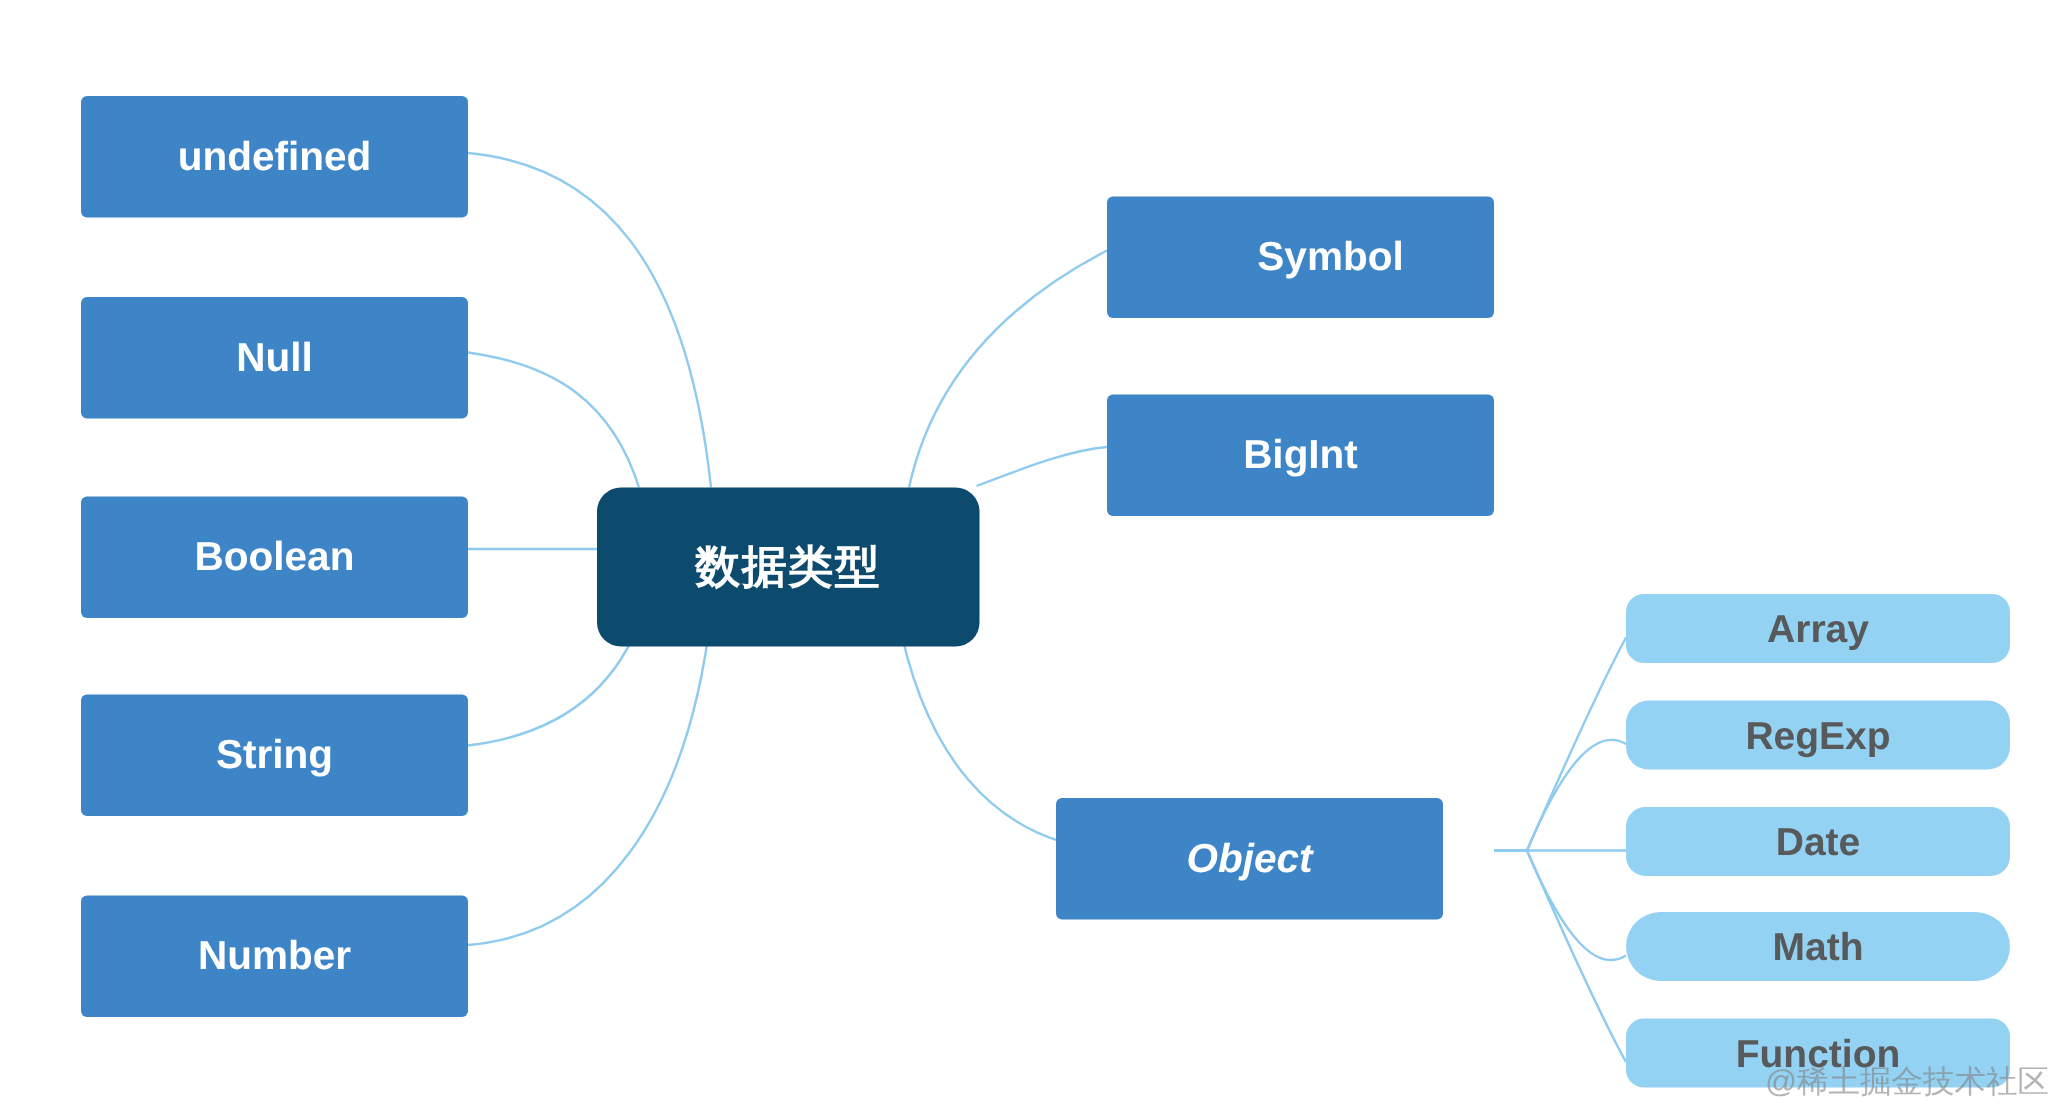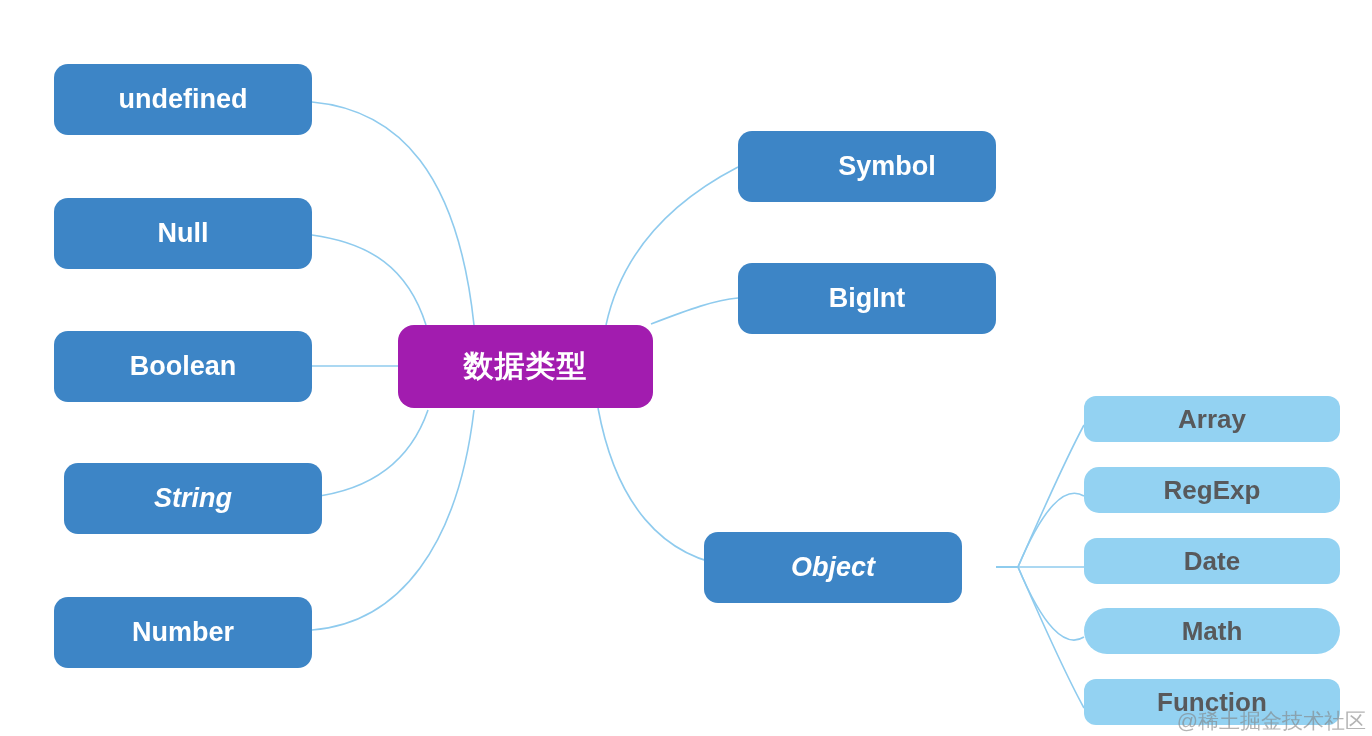--- a/index.html
+++ b/index.html
@@ -28,46 +28,46 @@
     align-items: center;
     justify-content: center;
     font-weight: 700;
     cursor: default;
     box-sizing: border-box;
   }
   .node.primary {
     background: #3d85c6;
     color: #ffffff;
     width: 258px;
-    height: 71px;
-    border-radius: 14px;
+    height: 81px;
+    border-radius: 4px;
     font-size: 27px;
   }
   .node.center {
-    background: #a21caf;
+    background: #0c4a6e;
     color: #ffffff;
     width: 255px;
-    height: 83px;
+    height: 106px;
     border-radius: 16px;
     font-size: 30px;
     letter-spacing: 1px;
   }
   .node.child {
     background: #93d2f2;
     color: #58595b;
     width: 256px;
     height: 46px;
     border-radius: 12px;
     font-size: 26px;
   }
   
   #n-undefined { left: 54px;  top: 64px;  }
   #n-null      { left: 54px;  top: 198px; }
   #n-boolean   { left: 54px;  top: 331px; }
-  #n-string    { left: 64px;  top: 463px; font-style: italic; }
+  #n-string    { left: 54px;  top: 463px; }
   #n-number    { left: 54px;  top: 597px; }
   
   #n-root      { left: 398px; top: 325px; }
   
   #n-symbol    { left: 738px; top: 131px; padding-left: 40px; }
   #n-bigint    { left: 738px; top: 263px; }
   #n-object    { left: 704px; top: 532px; font-style: italic; }
   
   #n-array     { left: 1084px; top: 396px; }
   #n-regexp    { left: 1084px; top: 467px; border-radius: 15px; }

